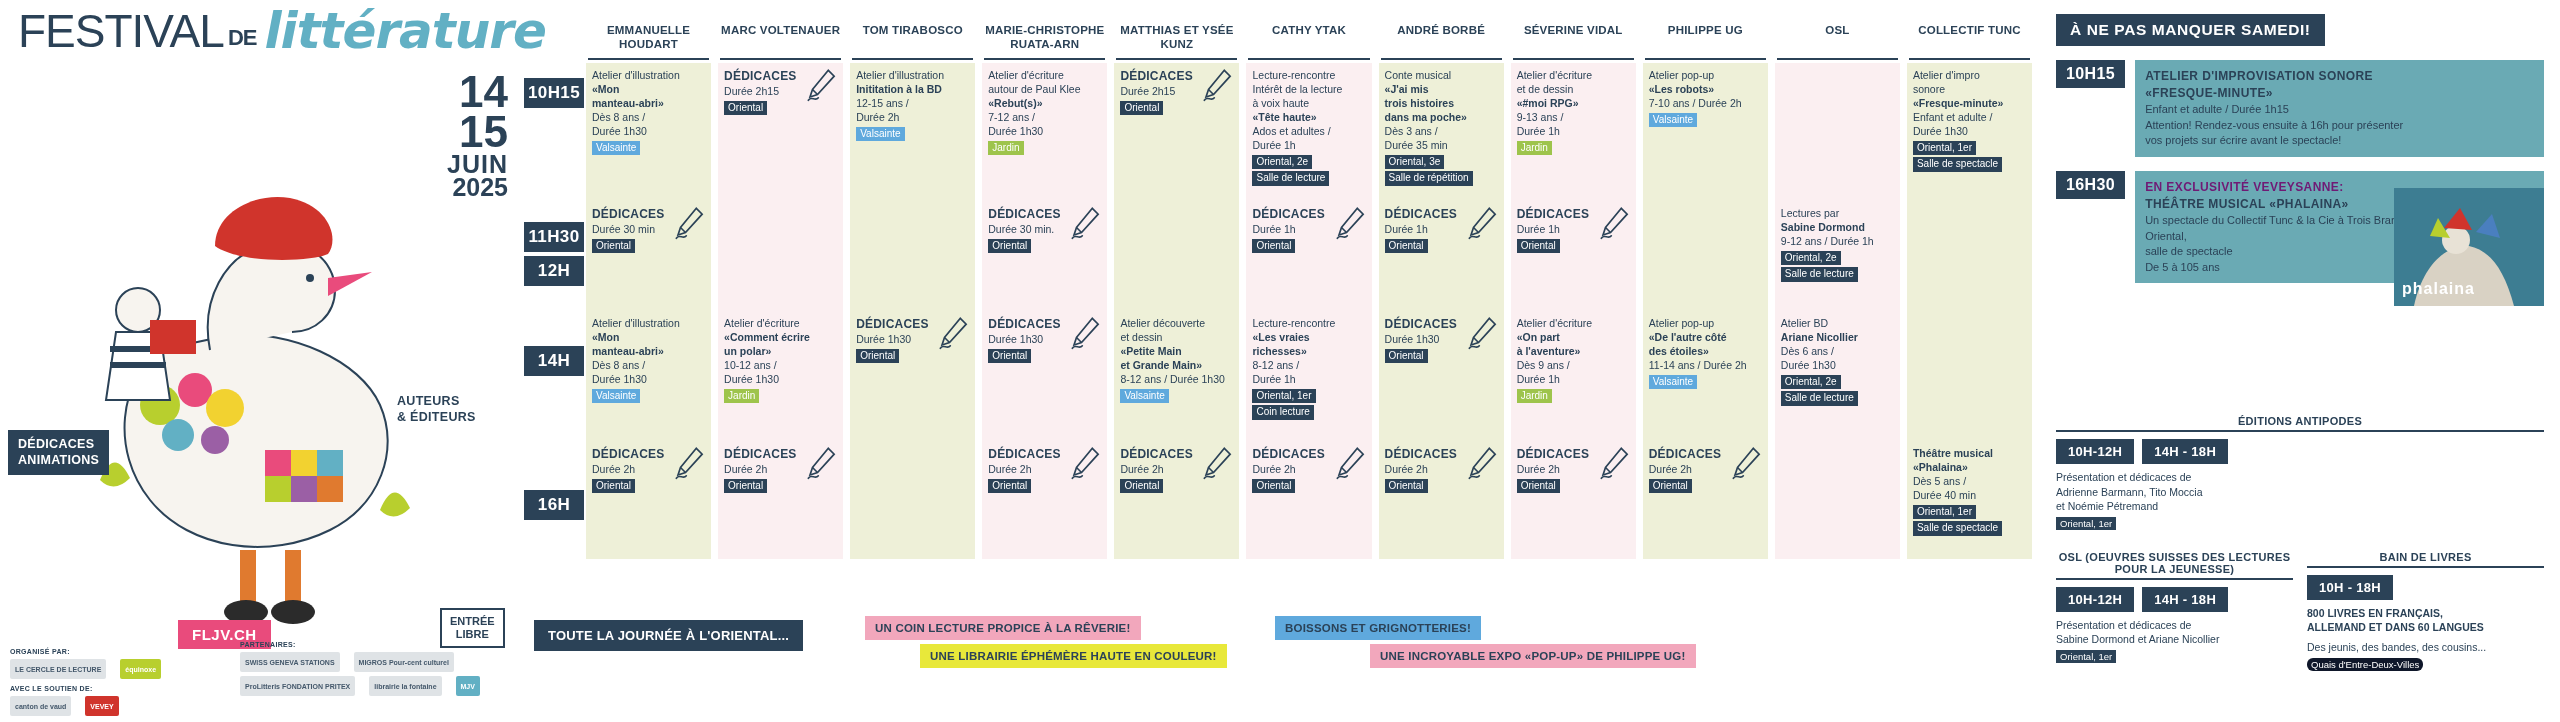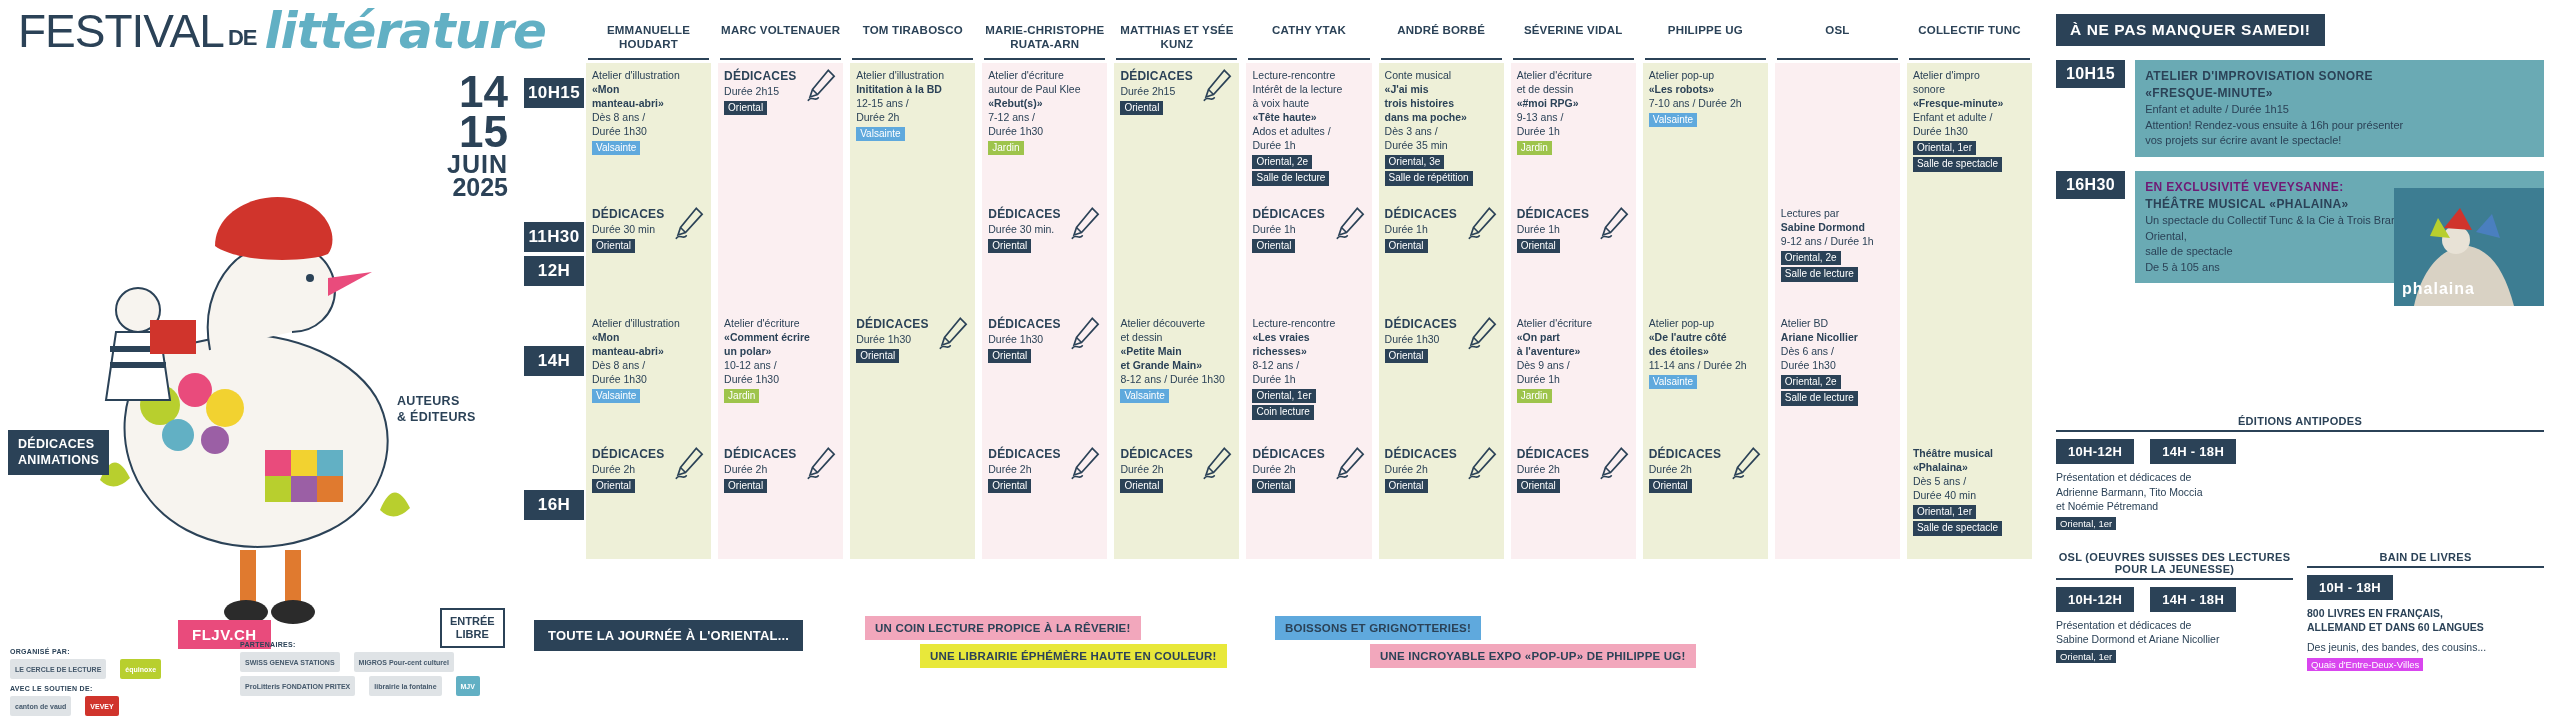--- a/index.html
+++ b/index.html
@@ -91,27 +91,27 @@
   .hl-body .h1 { font-weight:bold; font-size:12px; letter-spacing:.4px; text-transform:uppercase; }
   .hl-body .h1.pink { color:#701a75; }
 
   .phal-img { position:absolute; right:16px; top:188px; width:150px; height:118px;
      background:linear-gradient(160deg,#4d8a9c,#2d5d73); overflow:hidden;}
   .phal-img .lab { position:absolute; left:8px; bottom:8px; color:#fff; font-size:16px; font-weight:bold; letter-spacing:1px;}
 
   .sb-sec { margin-top:10px; }
   .sb-sec-title { text-align:center; font-weight:bold; font-size:11px; letter-spacing:.3px; padding-bottom:3px;
      border-bottom:2px solid #2b4257; }
-  .pill-row { display:flex; gap:16px; margin-top:7px; }
+  .pill-row { display:flex; gap:8px; margin-top:7px; }
   .pill { background:#2b4257; color:#fff; font-weight:bold; font-size:13px; padding:5px 12px; letter-spacing:.3px;}
   .sb-text { font-size:10.5px; line-height:1.35; margin-top:6px; }
   .sb-two { display:flex; gap:14px; margin-top:10px;}
   .sb-two > div { flex:1 1 0; }
   .tiny-venue { display:inline-block; background:#2b4257; color:#fff; font-size:9.5px; padding:1px 4px; margin-top:3px;}
-  .tiny-venue.pinkbg { background:#d946ef; }
+  .tiny-venue.pinkbg { background:#0f172a;border-radius:6px; }
 </style>
 </head>
 <body>
 
 <div class="page">
 
   <div class="poster">
 
     <div class="logo-block">
       <div class="l-festival">

